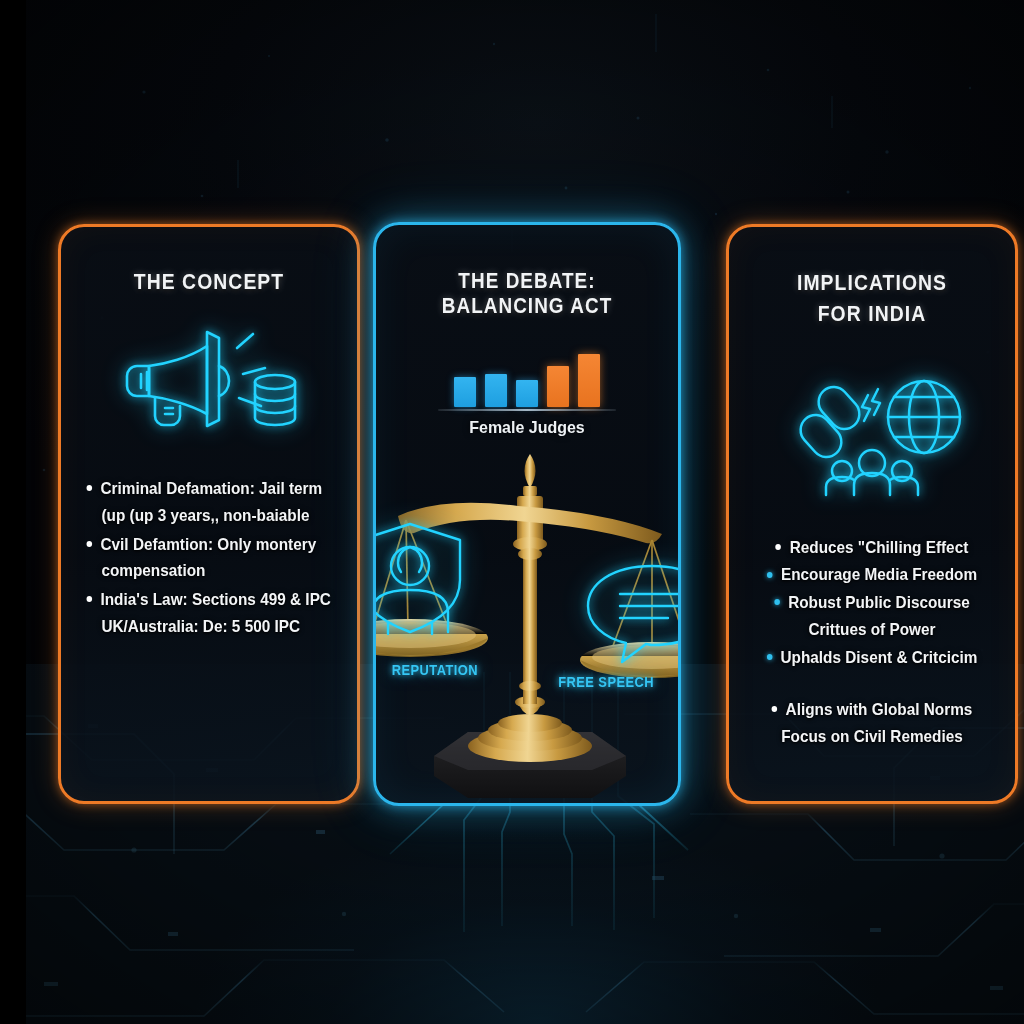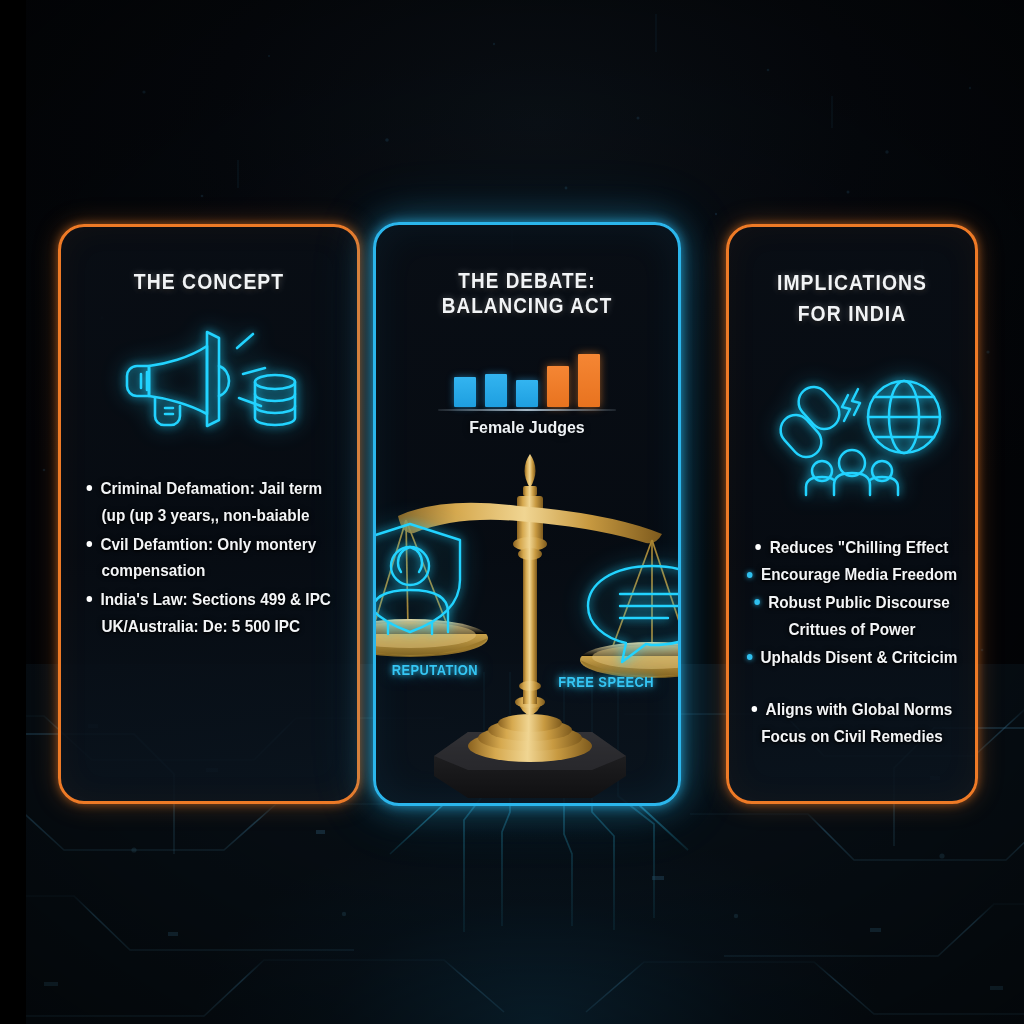--- a/index.html
+++ b/index.html
@@ -82,21 +82,21 @@
     border: 3.5px solid #2bb6ec;
     box-shadow:
       0 0 12px rgba(43,182,236,.70),
       0 0 34px rgba(43,182,236,.38),
       0 0 64px rgba(43,182,236,.18),
       inset 0 0 40px rgba(43,182,236,.07);
   }
 
   #card-concept     { left: 32px;  top: 224px; width: 302px; height: 580px; }
   #card-debate      { left: 347px; top: 222px; width: 308px; height: 584px; }
-  #card-implications{ left: 700px; top: 224px; width: 252px; height: 580px; }
+  #card-implications{ left: 700px; top: 224px; width: 292px; height: 580px; }
 
   .card-title {
     text-align: center;
     color: #f2f4f6;
     font-weight: 700;
     letter-spacing: .055em;
     text-transform: uppercase;
     text-shadow: 0 0 8px rgba(255,255,255,.30), 0 2px 4px rgba(0,0,0,.9);
     font-family: "Liberation Sans", sans-serif;
     transform: scaleX(.88);

